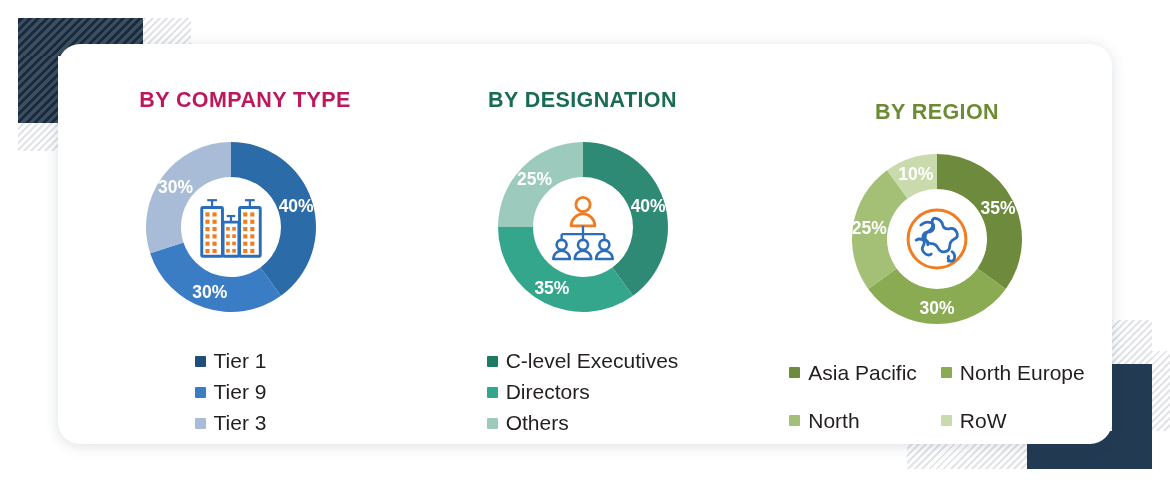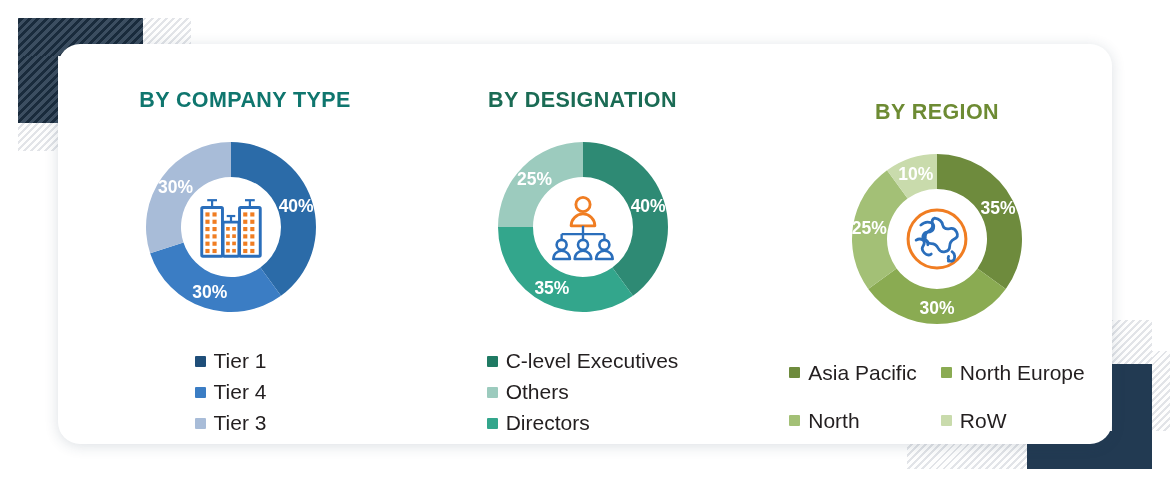--- a/index.html
+++ b/index.html
@@ -80,21 +80,21 @@
   #panel-designation{ width: 345px; }
   #panel-region     { width: 350px; justify-content: center; }
 
   .panel-title {
     font-size: 21.5px;
     font-weight: bold;
     letter-spacing: 0.4px;
     margin: 0 0 14px 0;
     white-space: nowrap;
   }
-  #title-company     { color: #0f766e; margin-left: 29px; }
+  #title-company     { color: #be185d; margin-left: 29px; }
   #title-designation { color: #1a6b54; }
   #title-region      { color: #6d8b33; }
 
   .donut-wrap {
     position: relative;
     width: 200px;
     height: 200px;
   }
   .donut-wrap svg { display: block; }
 
@@ -236,21 +236,21 @@
       </div>
     </div>
 
     <div class="legend" id="legend-company">
         <div class="legend-item">
           <span class="swatch" style="background: rgb(31, 78, 121);"></span>
           <span>Tier 1</span>
         </div>
         <div class="legend-item">
           <span class="swatch" style="background: rgb(59, 125, 196);"></span>
-          <span>Tier 4</span>
+          <span>Tier 9</span>
         </div>
         <div class="legend-item">
           <span class="swatch" style="background: rgb(168, 188, 216);"></span>
           <span>Tier 3</span>
         </div>
       </div>
   </div>
 
   <div class="panel" id="panel-designation">
     <div class="panel-title" id="title-designation">BY DESIGNATION</div>
@@ -292,26 +292,26 @@
         </svg>
       </div>
     </div>
 
     <div class="legend" id="legend-designation">
         <div class="legend-item">
           <span class="swatch" style="background: rgb(31, 122, 99);"></span>
           <span>C-level Executives</span>
         </div>
         <div class="legend-item">
+          <span class="swatch" style="background: rgb(51, 166, 140);"></span>
+          <span>Directors</span>
+        </div>
+        <div class="legend-item">
           <span class="swatch" style="background: rgb(156, 203, 190);"></span>
           <span>Others</span>
-        </div>
-        <div class="legend-item">
-          <span class="swatch" style="background: rgb(51, 166, 140);"></span>
-          <span>Directors</span>
         </div>
       </div>
   </div>
 
   <div class="panel" id="panel-region">
     <div class="panel-title" id="title-region">BY REGION</div>
 
     <div class="donut-wrap">
       <svg width="200" height="200" viewBox="0 0 200 200">
         <g id="slices-region">

